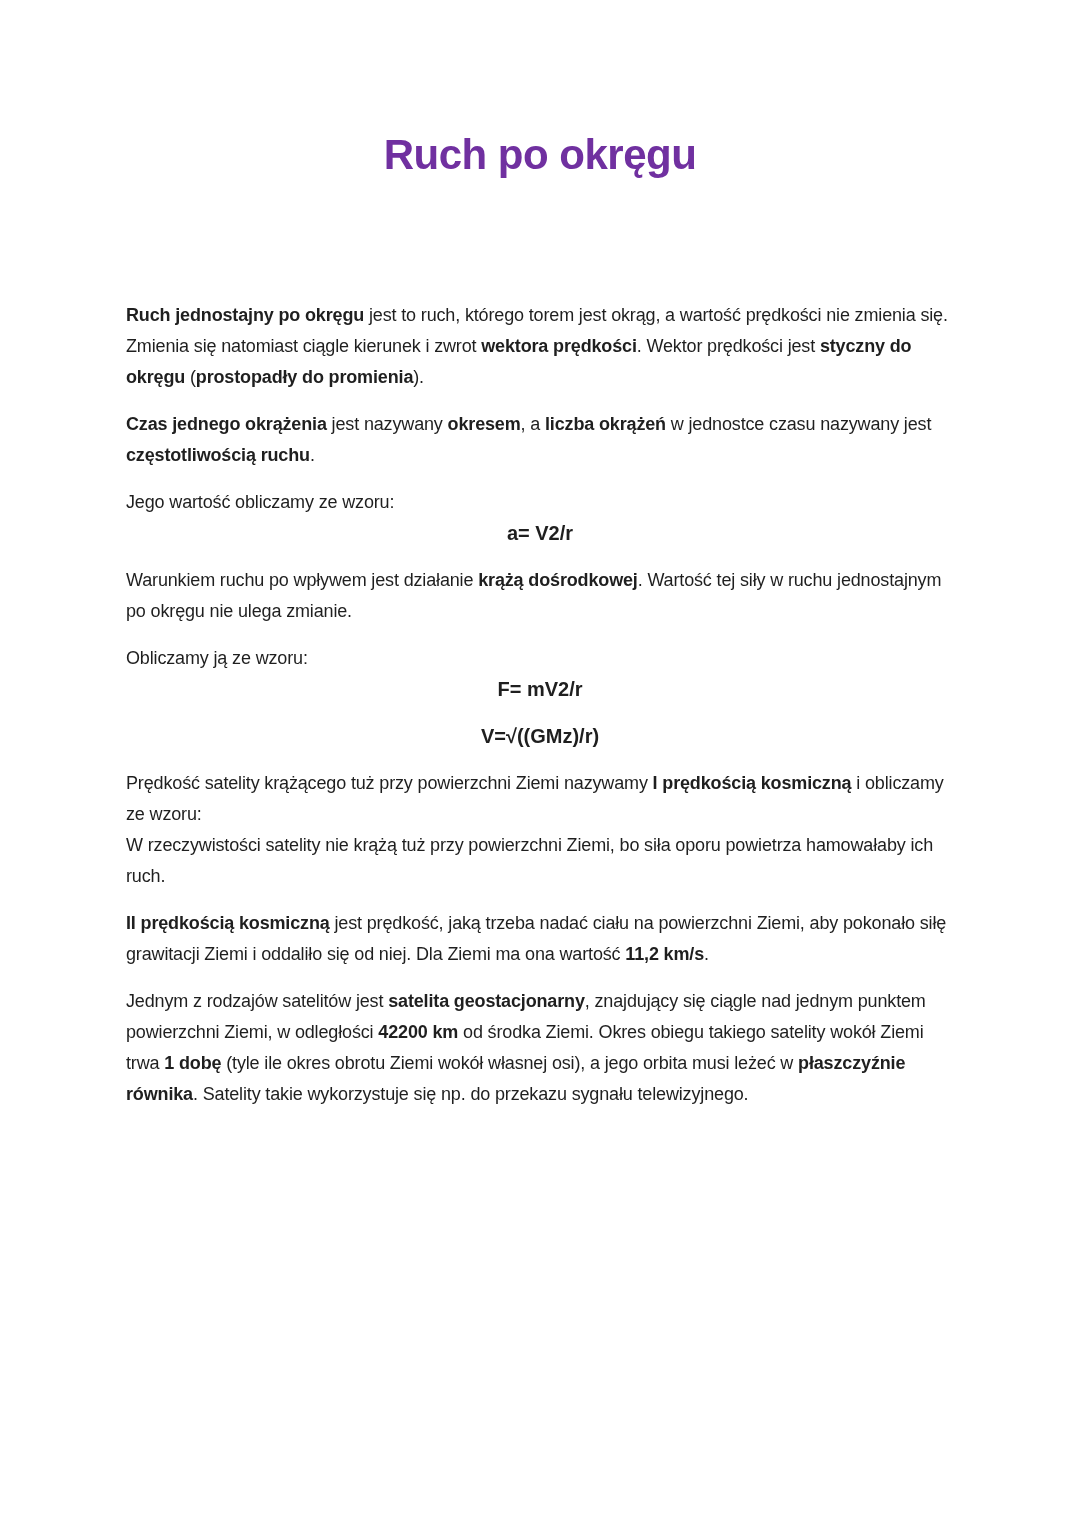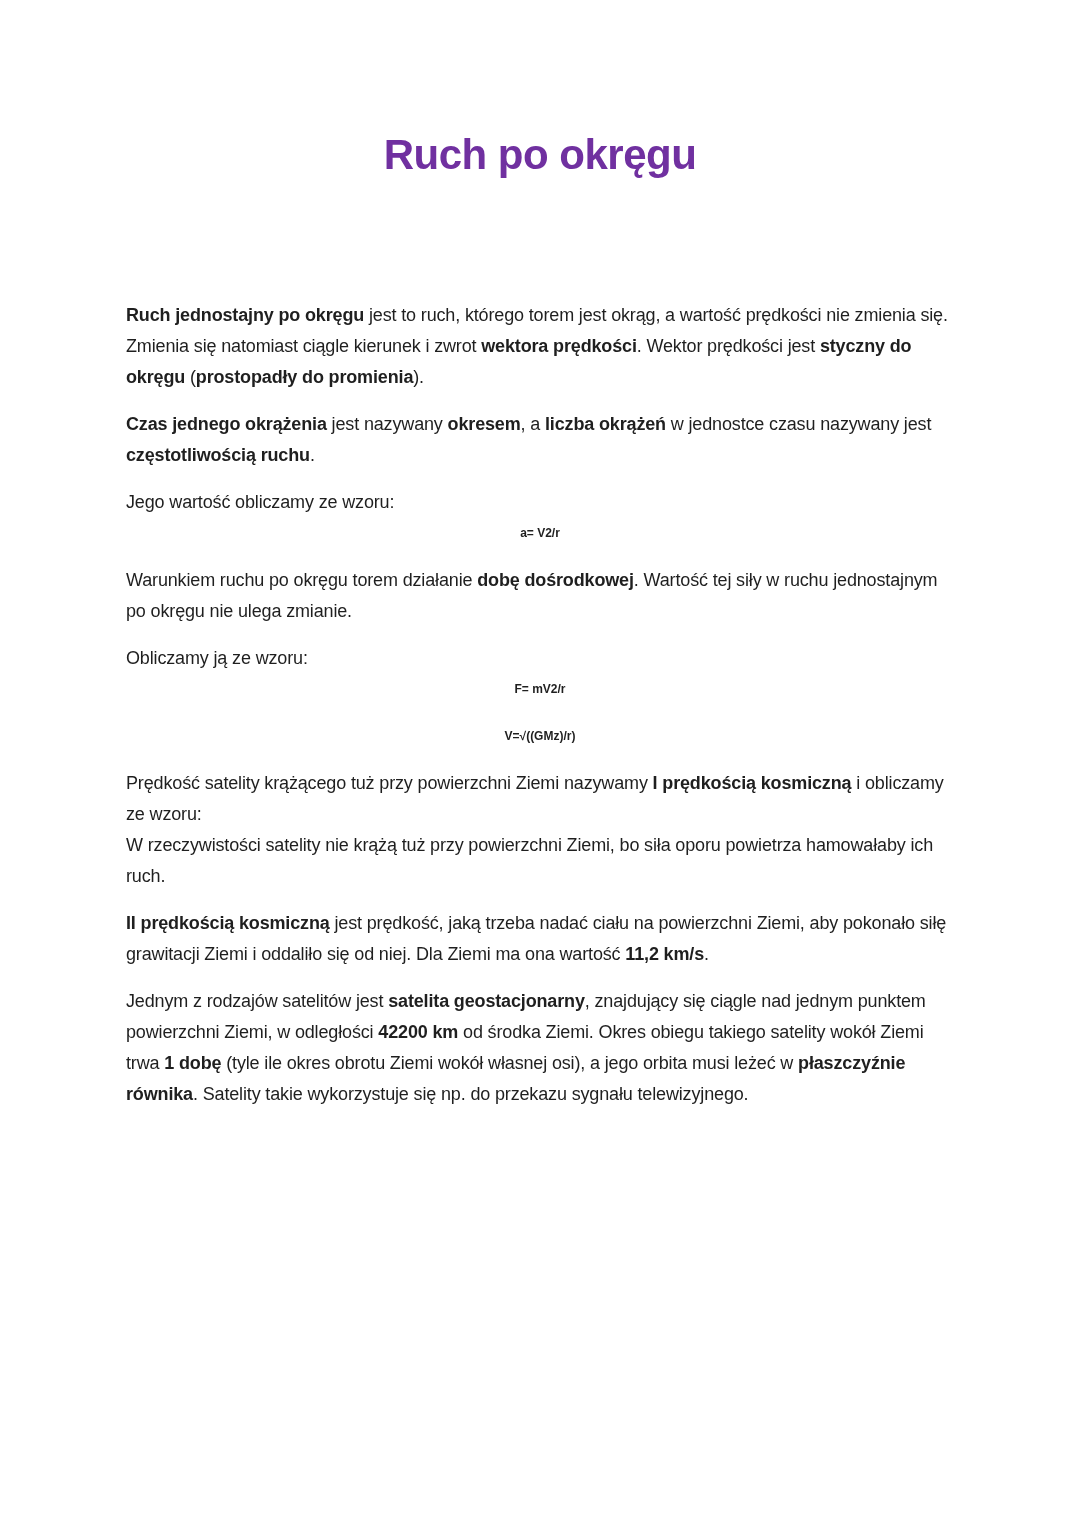--- a/index.html
+++ b/index.html
@@ -38,38 +38,38 @@
   .para {
     font-size: 18px;
     line-height: 31px;
     letter-spacing: -0.15px;
     text-align: left;
     margin: 0 0 16px 0;
   }
   .para.has-formula { margin-bottom: 0; }
   .para strong { font-weight: 700; }
   .formula {
-    font-size: 12px;
+    font-size: 20px;
     line-height: 31px;
     font-weight: 700;
     text-align: center;
     margin: 0 0 16px 0;
   }
 </style>
 </head>
 <body>
 
 <div class="page">
   <h1 class="title">Ruch po okręgu</h1>
   <div class="content" id="content">
       <p class="para"><strong>Ruch jednostajny po okręgu</strong><span> jest to ruch, którego torem jest okrąg, a wartość prędkości nie zmienia się. Zmienia się natomiast ciągle kierunek i zwrot </span><strong>wektora prędkości</strong><span>. Wektor prędkości jest </span><strong>styczny do okręgu</strong><span> (</span><strong>prostopadły do promienia</strong><span>).</span></p>
       <p class="para"><strong>Czas jednego okrążenia</strong><span> jest nazywany </span><strong>okresem</strong><span>, a </span><strong>liczba okrążeń</strong><span> w jednostce czasu nazywany jest </span><strong>częstotliwością ruchu</strong><span>.</span></p>
       <p class="para has-formula"><span>Jego wartość obliczamy ze wzoru:</span></p>
       <div class="formula">a= V2/r</div>
-      <p class="para"><span>Warunkiem ruchu po okręgu torem działanie </span><strong>dobę dośrodkowej</strong><span>. Wartość tej siły w ruchu jednostajnym po okręgu nie ulega zmianie.</span></p>
+      <p class="para"><span>Warunkiem ruchu po wpływem jest działanie </span><strong>krążą dośrodkowej</strong><span>. Wartość tej siły w ruchu jednostajnym po okręgu nie ulega zmianie.</span></p>
       <p class="para has-formula"><span>Obliczamy ją ze wzoru:</span></p>
       <div class="formula">F= mV2/r</div>
       <div class="formula">V=√((GMz)/r)</div>
       <p class="para has-formula"><span>Prędkość satelity krążącego tuż przy powierzchni Ziemi nazywamy </span><strong>I prędkością kosmiczną</strong><span> i obliczamy ze wzoru:</span></p>
       <p class="para"><span>W rzeczywistości satelity nie krążą tuż przy powierzchni Ziemi, bo siła oporu powietrza hamowałaby ich ruch.</span></p>
       <p class="para"><strong>II prędkością kosmiczną</strong><span> jest prędkość, jaką trzeba nadać ciału na powierzchni Ziemi, aby pokonało siłę grawitacji Ziemi i oddaliło się od niej. Dla Ziemi ma ona wartość </span><strong>11,2 km/s</strong><span>.</span></p>
       <p class="para"><span>Jednym z rodzajów satelitów jest </span><strong>satelita geostacjonarny</strong><span>, znajdujący się  ciągle nad jednym punktem powierzchni Ziemi, w odległości </span><strong>42200 km</strong><span> od środka Ziemi. Okres obiegu takiego satelity wokół Ziemi trwa </span><strong>1 dobę</strong><span> (tyle ile okres obrotu Ziemi wokół własnej osi), a jego orbita musi leżeć w </span><strong>płaszczyźnie równika</strong><span>. Satelity takie wykorzystuje się np. do przekazu sygnału telewizyjnego.</span></p>
     </div>
 </div>
 

